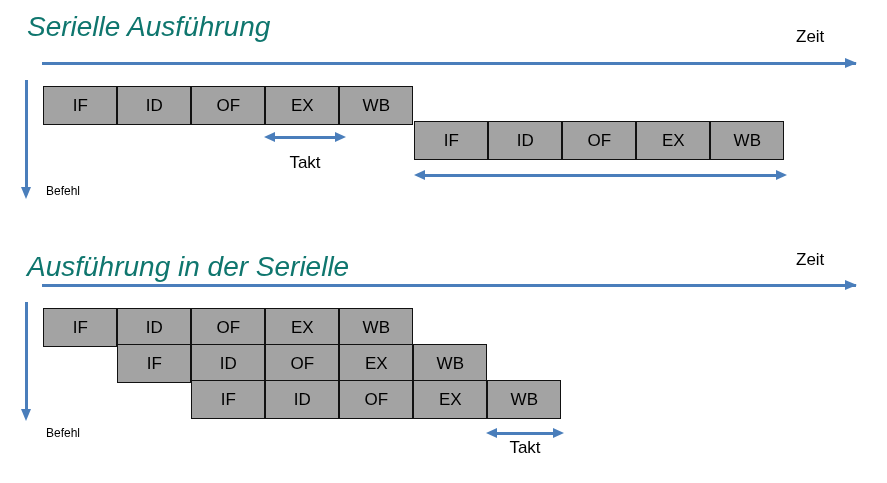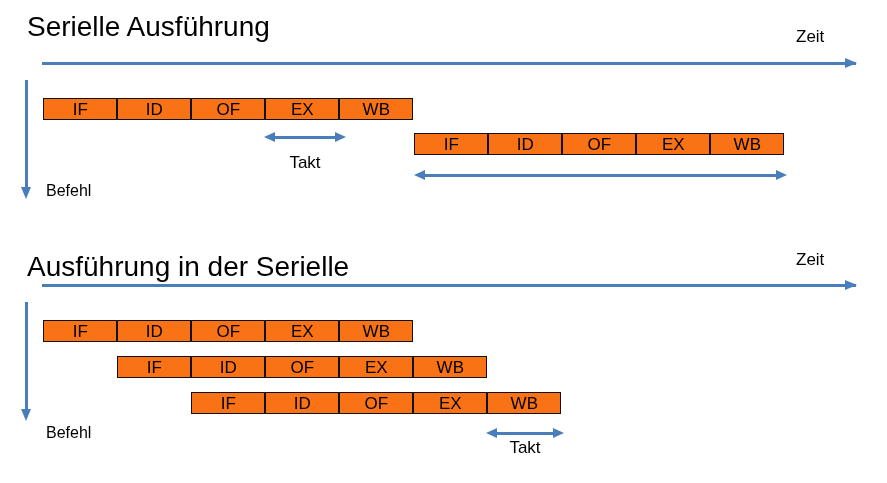--- a/index.html
+++ b/index.html
@@ -25,21 +25,22 @@
   #panel-pipeline { top: 240px; height: 243px; }
 
   .panel-title {
     position: absolute;
     left: 27px;
     top: 10px;
     font-size: 28px;
     line-height: 34px;
     letter-spacing: 0px;
     white-space: nowrap;
-    color: #000000;
+    color: #0f766e;
+    font-style: italic;
   }
 
   
   .time-axis {
     position: absolute;
     left: 42px;
     width: 814px;
     height: 3px;
   }
   .time-axis .shaft {
@@ -82,34 +83,34 @@
     position: absolute;
     left: -4.5px;
     bottom: -11px;
     width: 0; height: 0;
     border-left: 5.5px solid transparent;
     border-right: 5.5px solid transparent;
     border-top: 12px solid #4a7ebb;
   }
   .befehl-label {
     position: absolute;
-    font-size: 16px;
+    font-size: 12px;
     line-height: 20px;
     white-space: nowrap;
     text-align: center;
   }
 
   
   .stage-row { position: absolute; height: 35px; }
   .stage-cell {
     position: absolute;
-    top: 16px;
-    height: 22px;
+    top: 4px;
+    height: 39px;
     box-sizing: border-box;
-    background: #f97316;
+    background: #a3a3a3;
     border: 1.4px solid #111111;
     margin-left: -0.7px;
     display: flex;
     align-items: center;
     justify-content: center;
     font-size: 17px;
     line-height: 19px;
     color: #000;
   }
 

